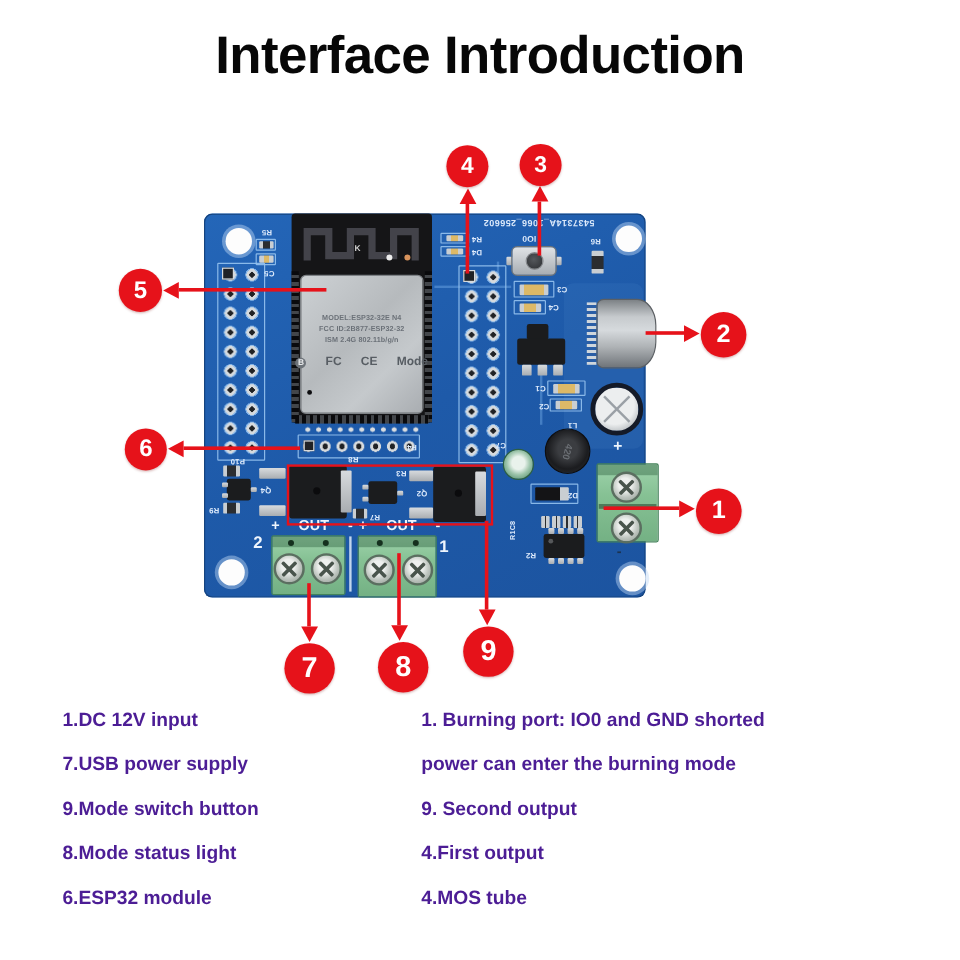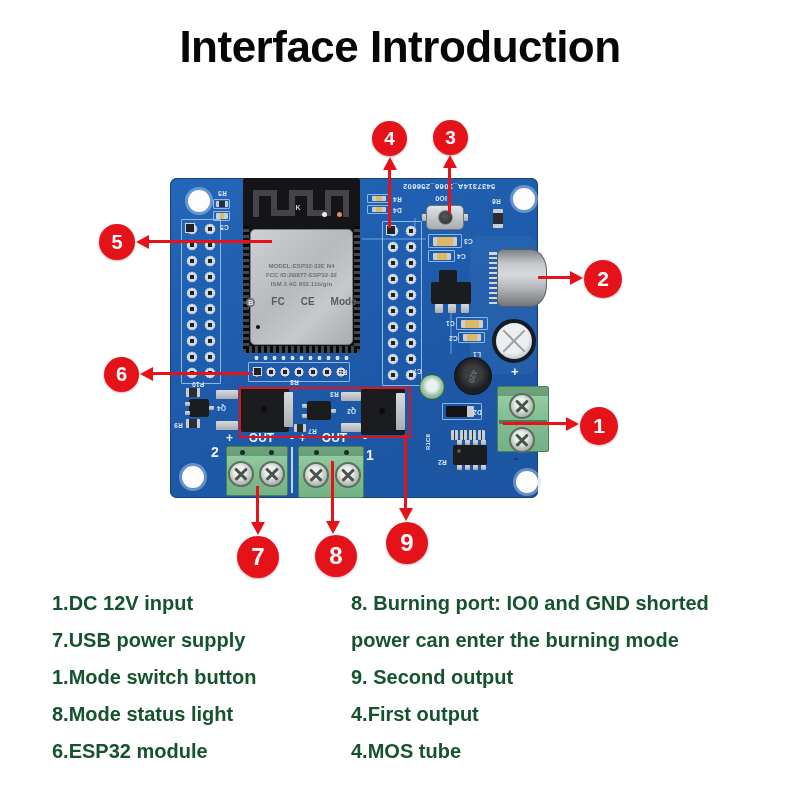--- a/index.html
+++ b/index.html
@@ -1,19 +1,19 @@
 <!DOCTYPE html>
 <html><head>
 <meta charset="utf-8">
 <style>
   html,body{margin:0;padding:0}
   body{width:800px;height:800px;background:#fff;font-family:"Liberation Sans",sans-serif;position:relative;overflow:hidden}
   .abs{position:absolute}
   .title{left:0;right:0;top:22px;text-align:center;font-size:44px;font-weight:700;color:#070707;letter-spacing:-0.5px}
-  .legend{font-size:20px;font-weight:700;color:#14532d;white-space:nowrap}
+  .legend{font-size:16px;font-weight:700;color:#4c1d95;white-space:nowrap}
   .board{left:170px;top:178px;width:368px;height:320px;background:linear-gradient(155deg,#2466b8,#1e5aa9 50%,#1c54a0);border-radius:7px;box-shadow:0 0 0 1px #16447f inset;z-index:1}
   .mh{width:22px;height:22px;border-radius:50%;background:#fdfdfd;box-shadow:0 0 0 3px rgba(190,215,245,.45)}
   .lbl{color:#ddeafb;font-size:6.5px;font-weight:700;line-height:1;letter-spacing:.2px}
   .r180{transform:rotate(180deg)}
   .obox{border:1px solid rgba(150,195,240,.9);border-radius:1px;box-sizing:border-box;display:flex;align-items:center;justify-content:center}
   .grid2x10{width:36px;height:160px;background-image:radial-gradient(circle,#202225 0 2.3px,#d6dadd 2.3px 4.6px,rgba(150,195,240,.9) 4.6px 5.3px,transparent 5.6px);background-size:18px 16px}
   .grid1x7{width:98px;height:16px;background-image:radial-gradient(circle,#202225 0 2.2px,#d6dadd 2.2px 4.4px,transparent 4.7px);background-size:14px 16px}
   .padrow{background-image:radial-gradient(circle,#d9dde0 0 1.8px,transparent 2.2px);background-size:9px 8px}
   .chip{background:linear-gradient(90deg,#c9ced2 0 4px,#ddb967 4px calc(100% - 4px),#c9ced2 calc(100% - 4px));border-radius:1px}
   .rchip{background:linear-gradient(90deg,#c9ced2 0 3px,#2b2d30 3px calc(100% - 3px),#c9ced2 calc(100% - 3px));border-radius:1px}
@@ -299,20 +299,20 @@
 <div class="abs co" style="left:433px;top:120px;width:35px;height:35px;font-size:19px">3</div>
 <div class="abs co" style="left:372px;top:121px;width:35px;height:35px;font-size:19px">4</div>
 <div class="abs co" style="left:99px;top:224px;width:36px;height:36px;font-size:20px">5</div>
 <div class="abs co" style="left:104px;top:357px;width:35px;height:35px;font-size:20px">6</div>
 <div class="abs co" style="left:237px;top:536px;width:42px;height:42px;font-size:24px">7</div>
 <div class="abs co" style="left:315px;top:535px;width:42px;height:42px;font-size:24px">8</div>
 <div class="abs co" style="left:386px;top:522px;width:42px;height:42px;font-size:24px">9</div>
 
 <div class="abs legend" style="left:52px;top:592px">1.DC 12V input</div>
 <div class="abs legend" style="left:52px;top:629px">7.USB power supply</div>
-<div class="abs legend" style="left:52px;top:666px">1.Mode switch button</div>
+<div class="abs legend" style="left:52px;top:666px">9.Mode switch button</div>
 <div class="abs legend" style="left:52px;top:703px">8.Mode status light</div>
 <div class="abs legend" style="left:52px;top:740px">6.ESP32 module</div>
-<div class="abs legend" style="left:351px;top:592px">8. Burning port: IO0 and GND shorted</div>
+<div class="abs legend" style="left:351px;top:592px">1. Burning port: IO0 and GND shorted</div>
 <div class="abs legend" style="left:351px;top:629px">power can enter the burning mode</div>
 <div class="abs legend" style="left:351px;top:666px">9. Second output</div>
 <div class="abs legend" style="left:351px;top:703px">4.First output</div>
 <div class="abs legend" style="left:351px;top:740px">4.MOS tube</div>
 
 </body></html>

